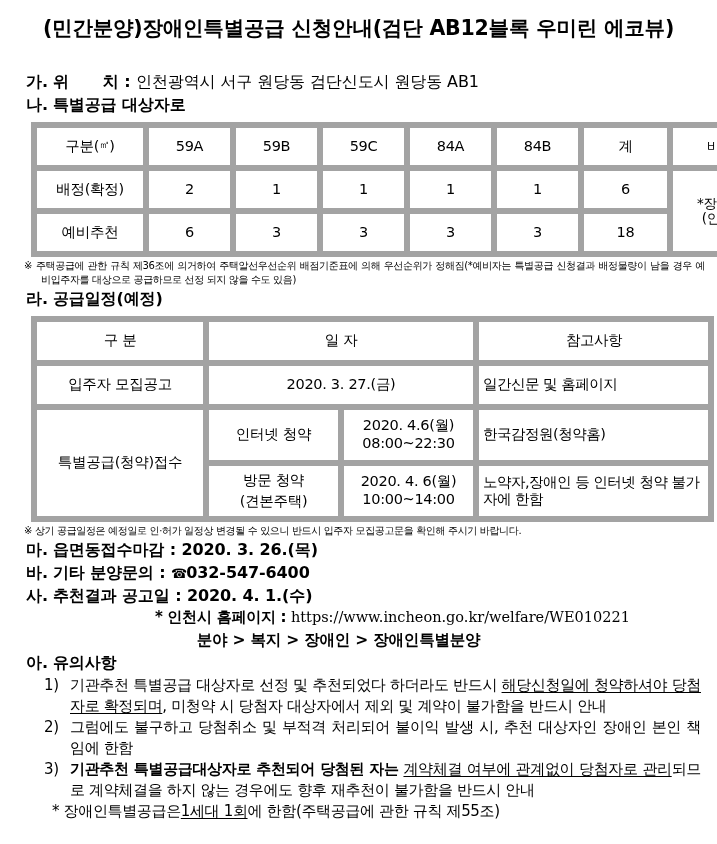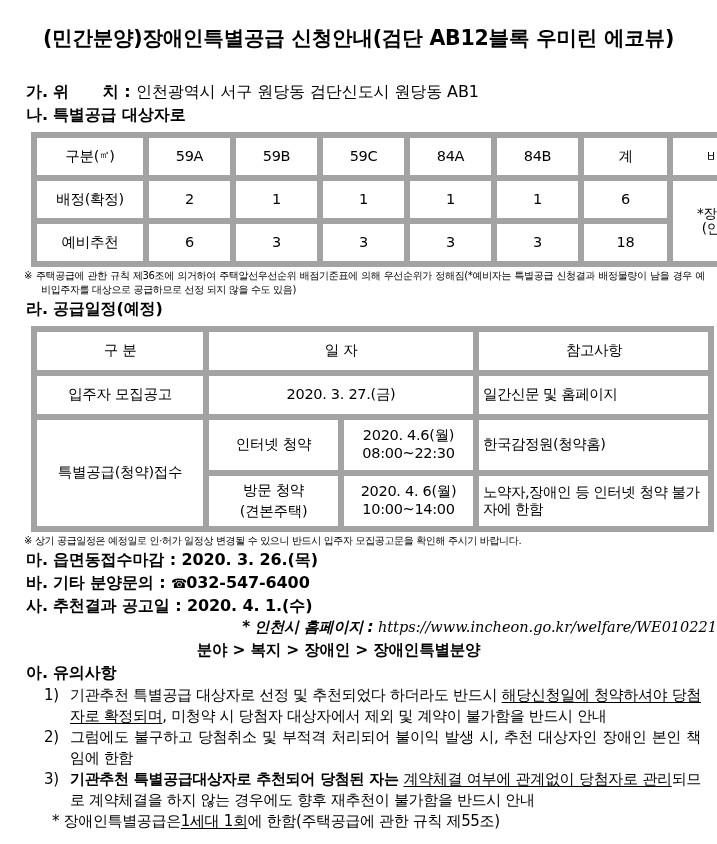--- a/index.html
+++ b/index.html
@@ -25,21 +25,21 @@
     height: 844px;
     box-sizing: border-box;
   }
 
   
   .doc-title {
     text-align: center;
     font-size: 20.5px;
     font-weight: bold;
     letter-spacing: -0.2px;
-    padding-top: 24px;
+    padding-top: 14px;
     padding-bottom: 2px;
     white-space: nowrap;
   }
 
   
   .section-line {
     font-weight: bold;
     font-size: 16px;
     padding-left: 26px;
     white-space: nowrap;
@@ -140,26 +140,25 @@
     margin-left: 52px;
     margin-right: 16px;
     padding-left: 16px;
     text-indent: -16px;
     font-size: 15px;
     letter-spacing: -0.35px;
     line-height: 1.4;
   }
 
   .url-line {
-    text-align: right;
+    text-align: center;
     padding-left: 68px;
     font-size: 15px;
     letter-spacing: -0.2px;
     white-space: nowrap;
-    font-style: italic;
   }
   .url-line .lbl { font-weight: bold; }
   .url-line .url {
     font-family: "DejaVu Serif", "Liberation Serif", serif;
     font-size: 14.5px;
     letter-spacing: 0;
   }
   .breadcrumb-line {
     text-align: center;
     font-weight: bold;

